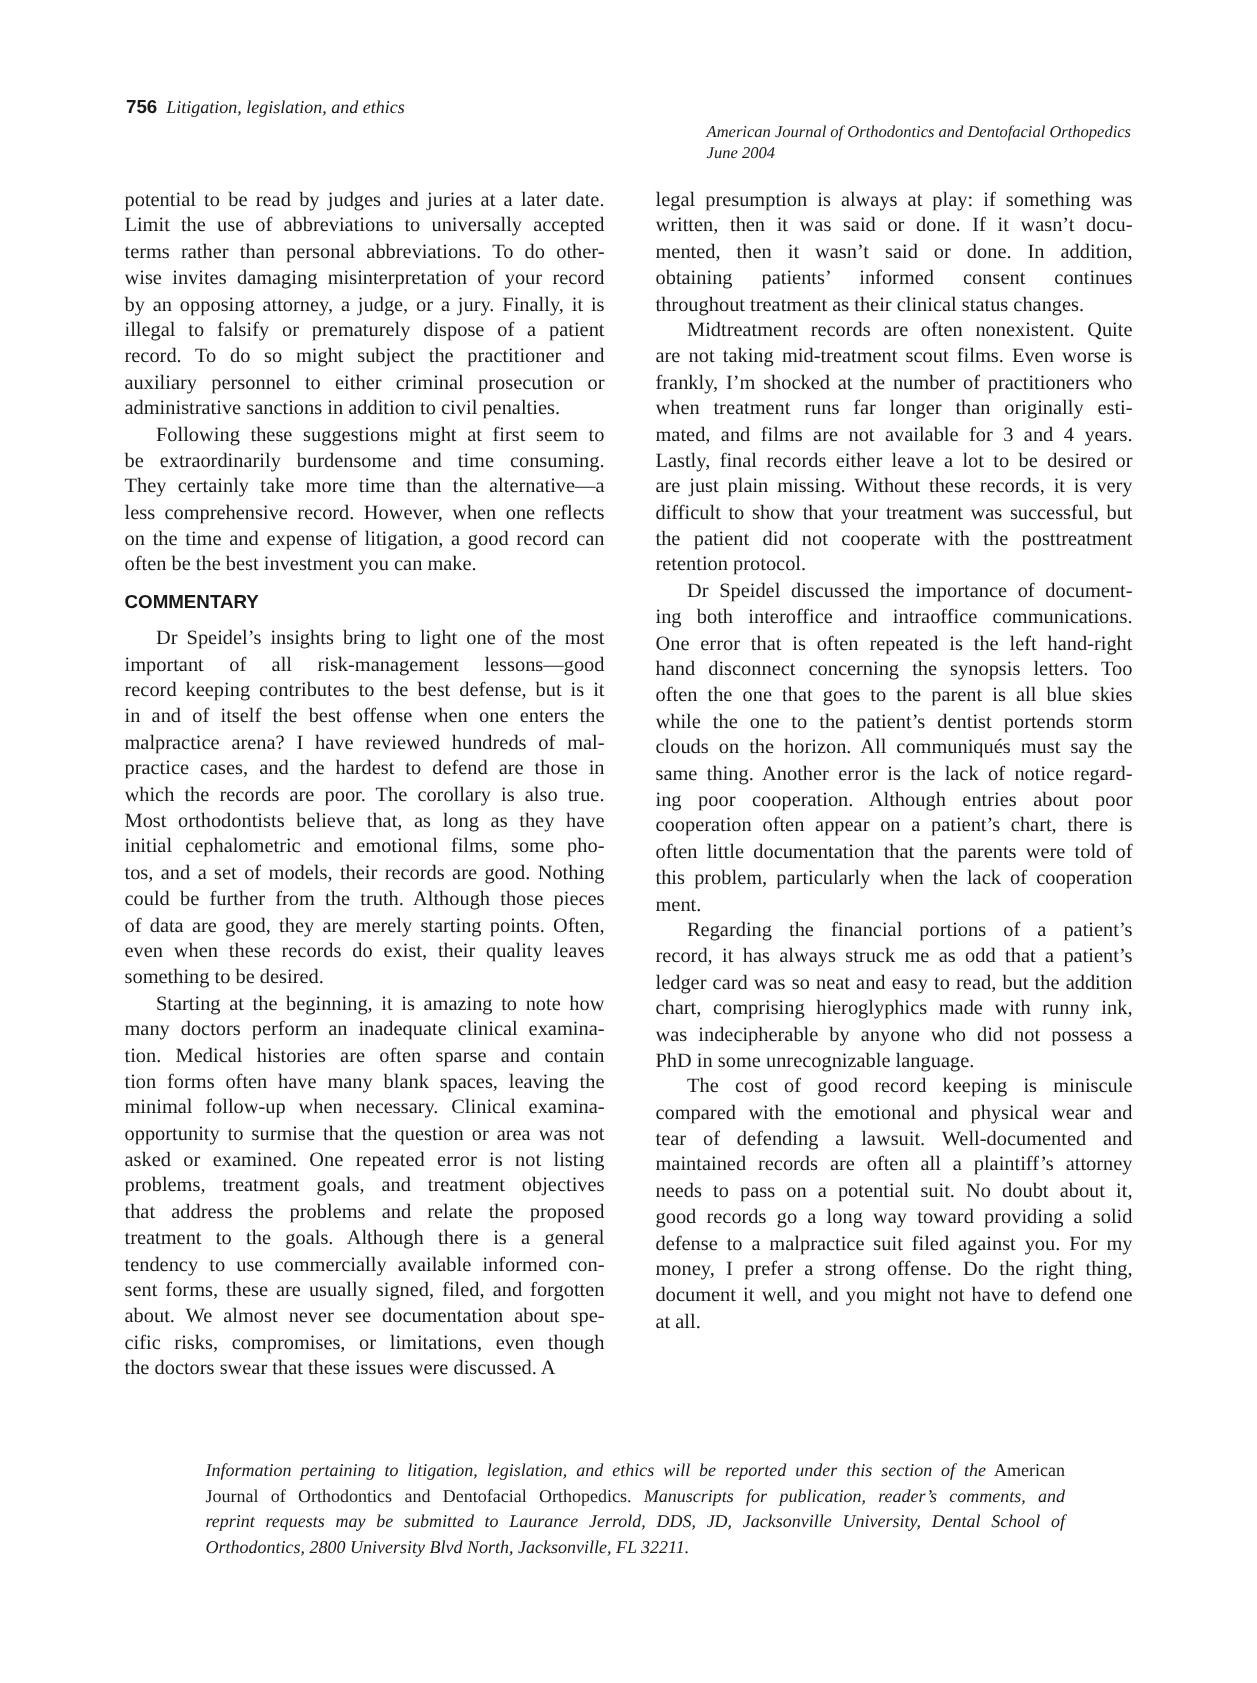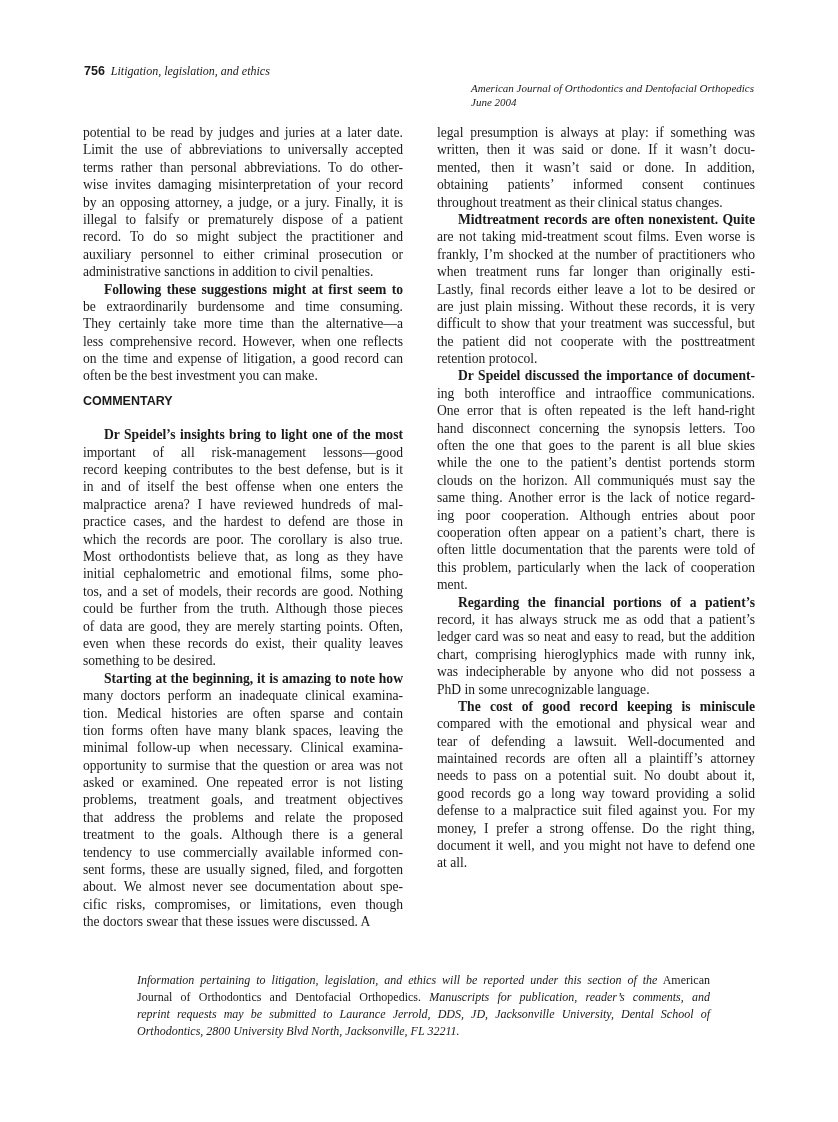--- a/index.html
+++ b/index.html
@@ -7,23 +7,23 @@
          font-family:"Liberation Serif", serif; }
   .hdr-left { position:absolute; left:84px; top:64px; font-size:12px; white-space:nowrap; }
   .hdr-left .pg { font-family:Liberation Sans, sans-serif; font-weight:bold; font-size:12.5px; margin-right:6px; }
   .hdr-left .sec { font-style:italic;text-align:center; }
   .hdr-right { position:absolute; right:84px; top:64px; font-size:11px; font-style:italic; line-height:14px;margin-top:17px; }
   .col { position:absolute; top:124px; font-size:13.6px; line-height:17.4px; }
   .col.left { left:83px; width:320px; }
   .col.right { left:437px; width:318px; }
   .ln { display:block; height:17.4px; white-space:nowrap; text-align:justify; text-align-last:justify; }
   .ln.last { text-align-last:left; }
-  .ln.ind { text-indent:21px;font-weight:bold; }
+  .ln.ind { text-indent:21px; }
   .heading { display:block; font-family:"Liberation Sans", sans-serif; font-weight:bold; font-size:12.5px;
-             height:17.4px; margin-top:8px; margin-bottom:16px; }
+             height:17.4px; margin-top:8px; margin-bottom:6px; }
   .footnote { position:absolute; left:137px; top:972px; width:573px; font-size:12px; line-height:17px; font-style:italic; }
   .footnote .up { font-style:normal; }
   .fn-ln { display:block; white-space:nowrap; text-align:justify; text-align-last:justify; }
   .fn-ln.last { text-align-last:left; }
 </style>
 </head>
 <body>
 
 <div class="hdr-left">
   <span class="pg">756</span><span class="sec">Litigation, legislation, and ethics</span>
@@ -95,20 +95,21 @@
       <span class="ln">written, then it was said or done. If it wasn’t docu-</span>
       <span class="ln">mented, then it wasn’t said or done. In addition,</span>
       <span class="ln">obtaining patients’ informed consent continues</span>
       <span class="ln last">throughout treatment as their clinical status changes.</span>
     </div>
   <div>
       <span class="ln ind">Midtreatment records are often nonexistent. Quite</span>
       <span class="ln">are not taking mid-treatment scout films. Even worse is</span>
       <span class="ln">frankly, I’m shocked at the number of practitioners who</span>
       <span class="ln">when treatment runs far longer than originally esti-</span>
+      <span class="ln">mated, and films are not available for 3 and 4 years.</span>
       <span class="ln">Lastly, final records either leave a lot to be desired or</span>
       <span class="ln">are just plain missing. Without these records, it is very</span>
       <span class="ln">difficult to show that your treatment was successful, but</span>
       <span class="ln">the patient did not cooperate with the posttreatment</span>
       <span class="ln last">retention protocol.</span>
     </div>
   <div>
       <span class="ln ind">Dr Speidel discussed the importance of document-</span>
       <span class="ln">ing both interoffice and intraoffice communications.</span>
       <span class="ln">One error that is often repeated is the left hand-right</span>

